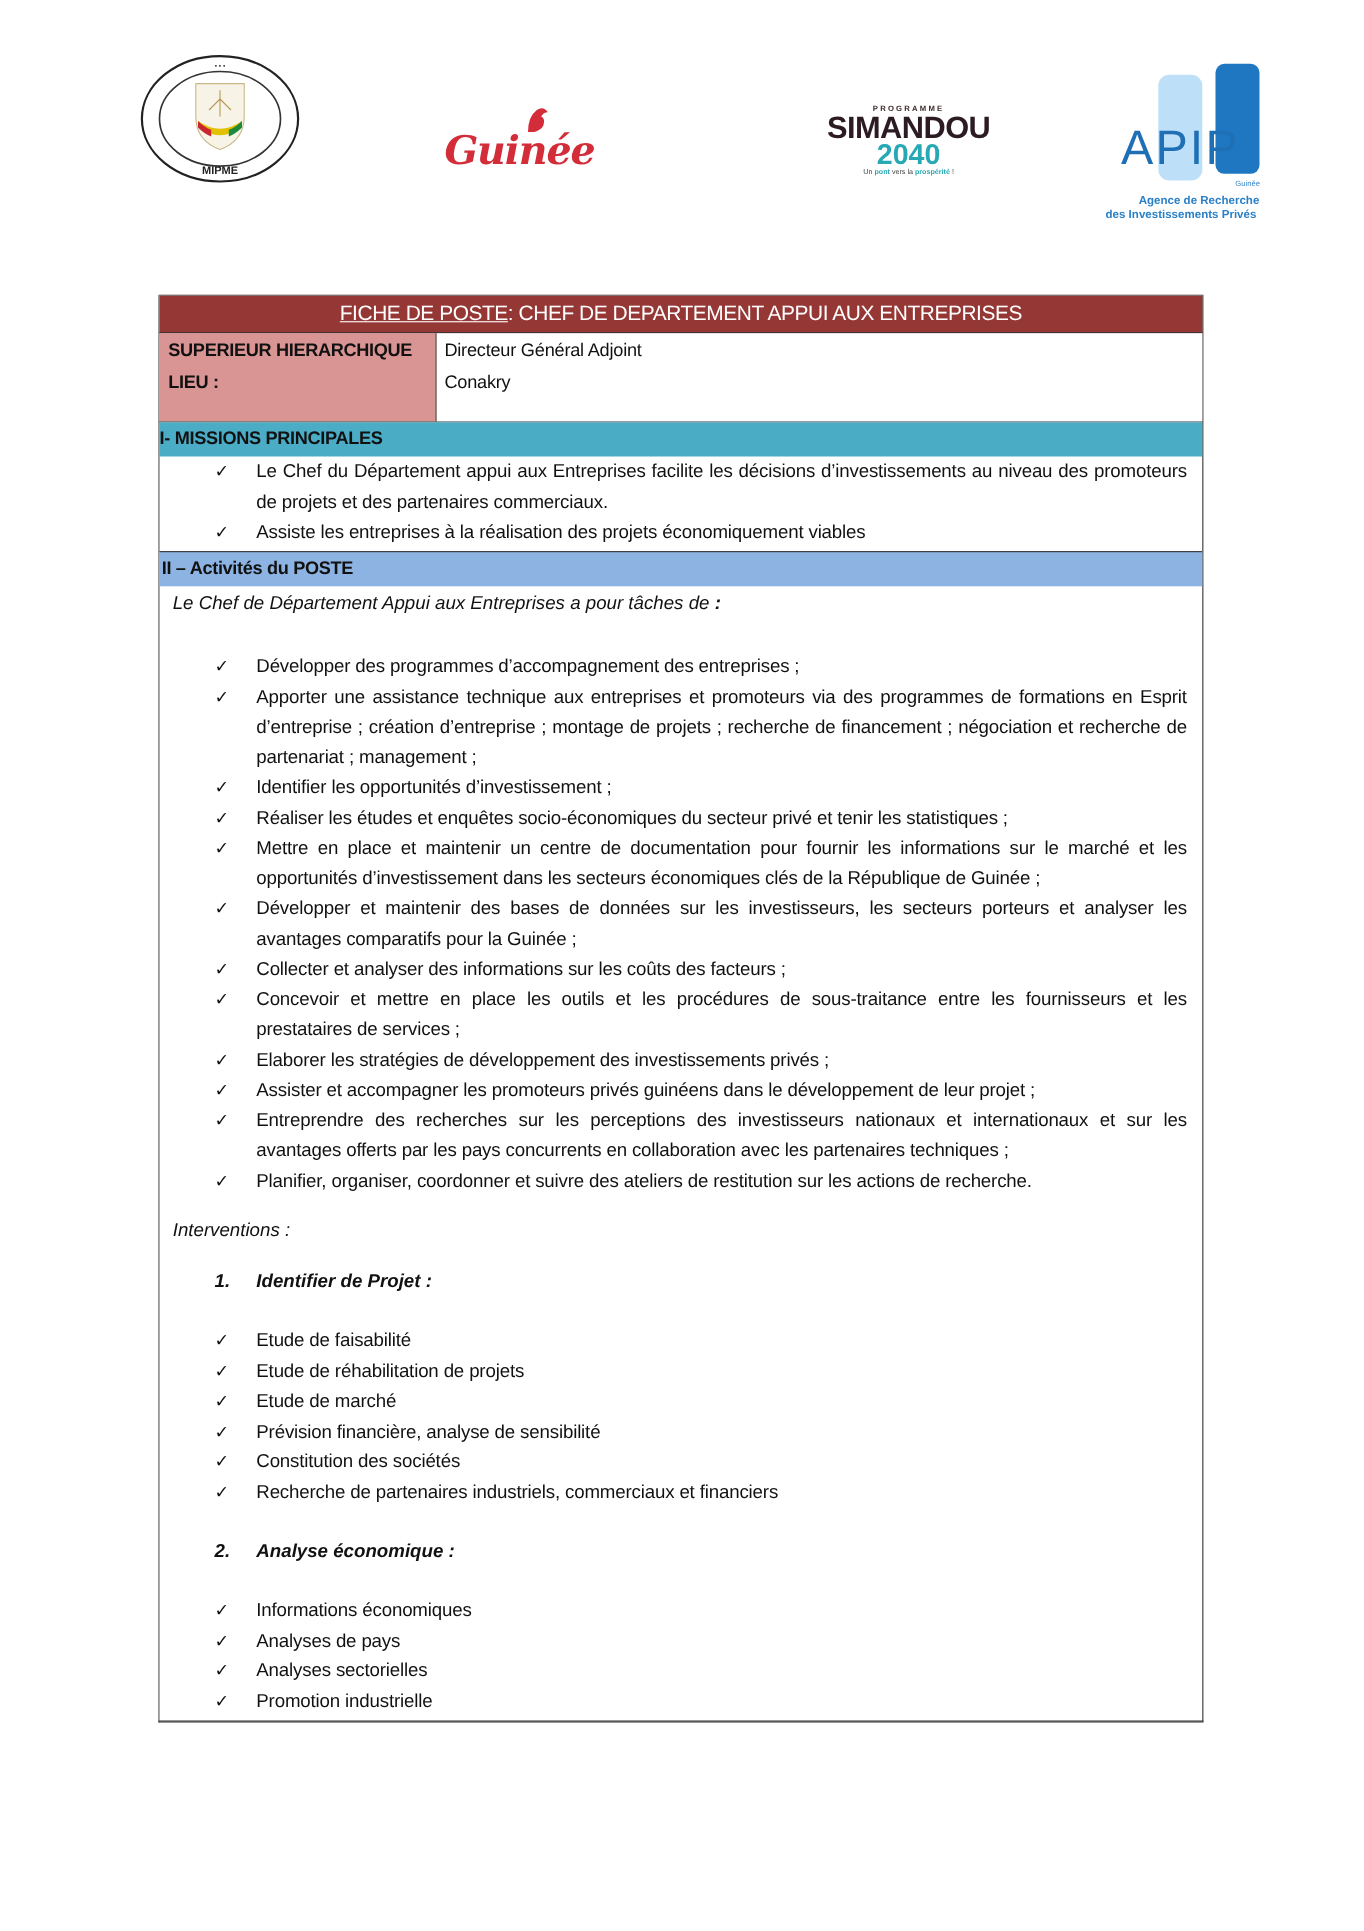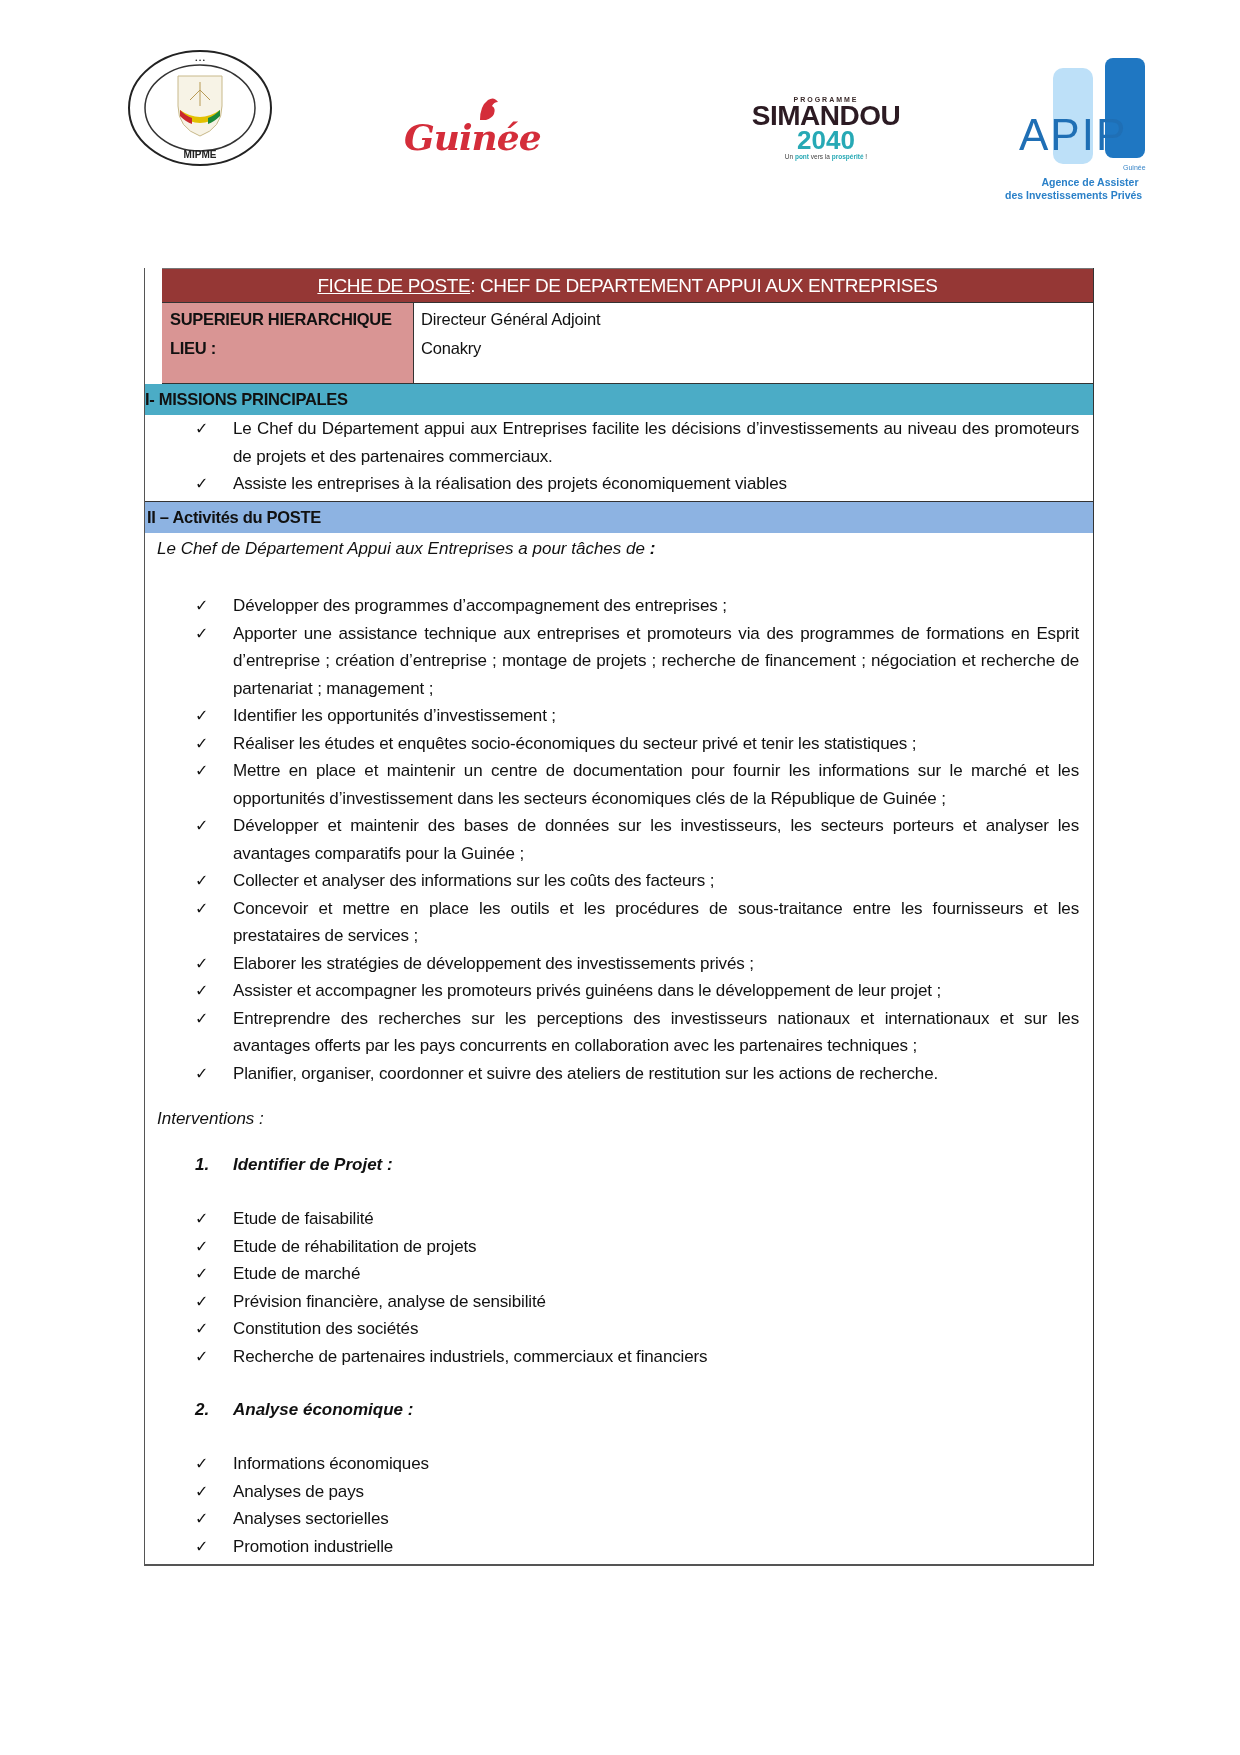--- a/index.html
+++ b/index.html
@@ -27,21 +27,21 @@
   .apip-bar1 { position:absolute; left:48px; top:28px; width:40px; height:96px; background:#bde0f8; border-radius:10px; }
   .apip-bar2 { position:absolute; left:100px; top:18px; width:40px; height:100px; background:#1f77c2; border-radius:8px; }
   .apip-letters { position:absolute; left:14px; top:70px; font-size:44px; color:#1f6fb5; font-weight:300; letter-spacing:2px; }
   .apip-guinee { position:absolute; left:118px; top:124px; font-size:7px; color:#3a86c8; }
   .apip-l1 { position:absolute; left:0; top:136px; width:170px; text-align:center; font-size:10.5px; font-weight:bold; color:#2a80c8; white-space:nowrap; }
   .apip-l2 { position:absolute; left:0; top:149px; width:170px; text-align:left; font-size:10.5px; font-weight:bold; color:#2a80c8; white-space:nowrap; }
 
   
   .sheet { position:absolute; left:144px; top:268px; width:948px; border-left:1.5px solid #555; border-right:1.5px solid #333;
            border-bottom:2px solid #555; font-family:"Liberation Sans", sans-serif; }
-  .row { display:flex; border-bottom:1.5px solid #333;margin-left:17px; }
+  .row { display:flex; border-bottom:1.5px solid #333; }
   .title-bar { background:#953735; color:#ffffff; height:33px; align-items:center; justify-content:center; font-size:19px;
                border-top:1.5px solid #777; letter-spacing:-0.4px; }
   .title-bar .u { text-decoration:underline; }
   .label-cell { width:252px; background:#d99594; border-right:1.5px solid #333; font-weight:bold; font-size:16.5px; padding:0 0 0 8px;
                 box-sizing:border-box; letter-spacing:-0.3px; }
   .value-cell { flex:1; background:#fff; font-size:16.5px; padding:0 0 0 7px; letter-spacing:-0.2px; }
   .r-dir { height:33px; }
   .r-dir .label-cell, .r-dir .value-cell { line-height:31px; }
   .r-sup { height:80px; }
   .r-sup .label-cell, .r-sup .value-cell { padding-top:2px; line-height:29px; }
@@ -92,21 +92,21 @@
     <div class="sim-name">SIMANDOU</div>
     <div class="sim-year">2040</div>
     <div class="sim-tag"><span>Un </span><b>pont</b><span> vers la </span><b>prospérité</b><span> !</span></div>
   </div>
 
   <div class="logo apip">
     <div class="apip-bar1"></div>
     <div class="apip-bar2"></div>
     <div class="apip-letters">APIP</div>
     <div class="apip-guinee">Guinée</div>
-    <div class="apip-l1">Agence de Assister</div>
+    <div class="apip-l1">Agence de Recherche</div>
     <div class="apip-l2">des Investissements Privés</div>
   </div>
 </div>
 
 <div class="sheet">
 
   <div class="row title-bar">
     <span class="u">FICHE DE POSTE</span>
       <span> : CHEF DE DEPARTEMENT APPUI AUX ENTREPRISES</span>
   </div>

